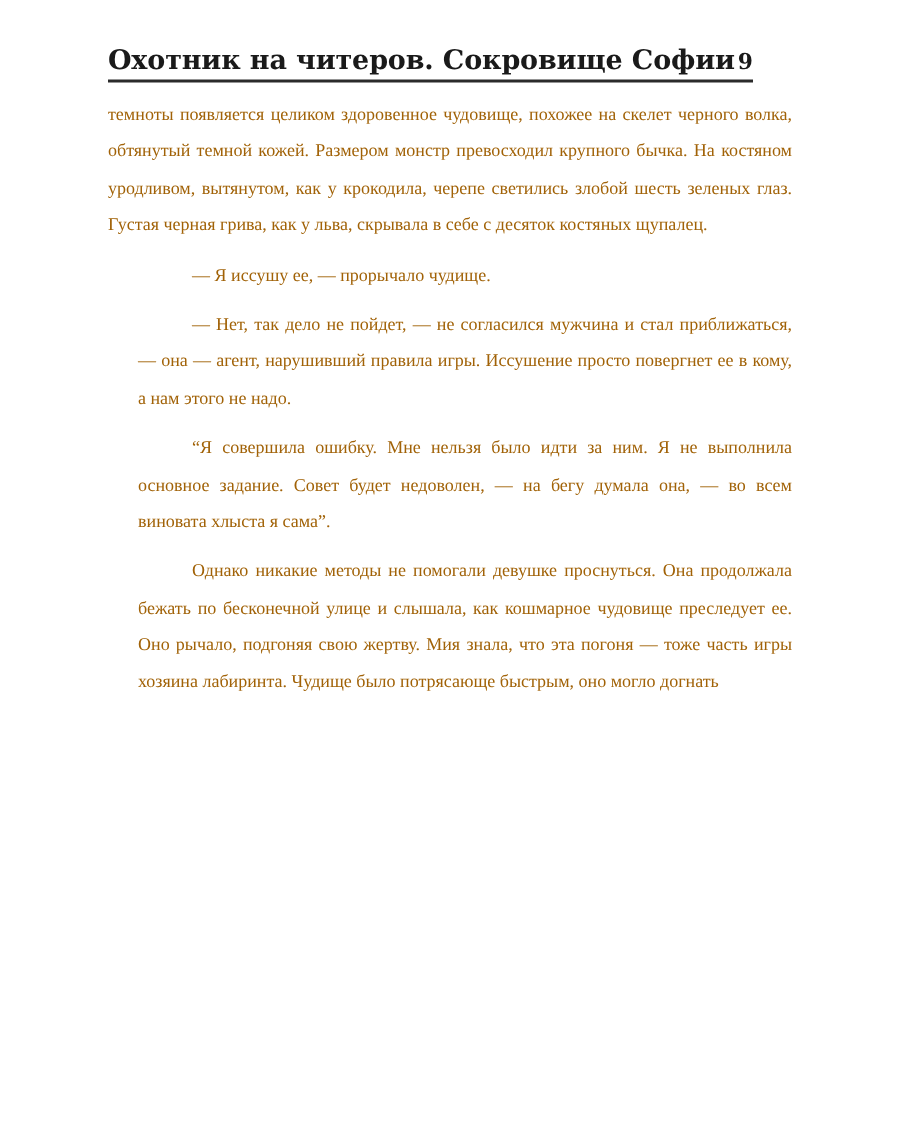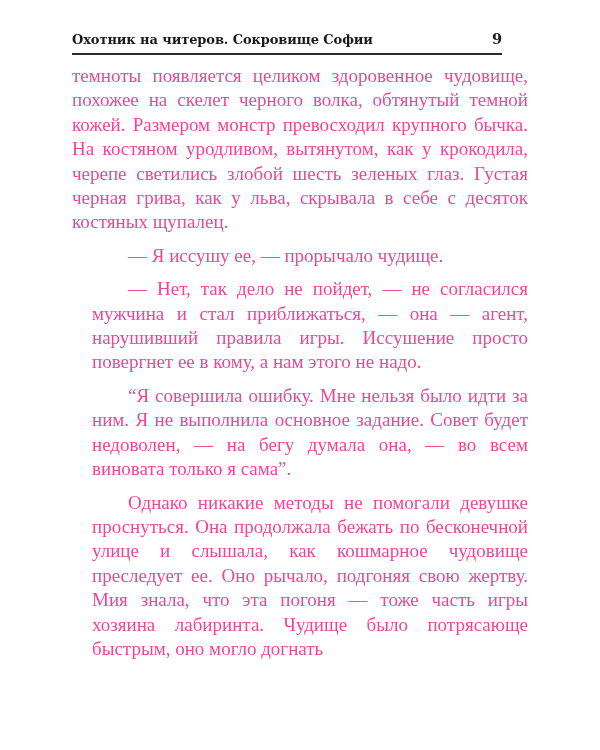--- a/index.html
+++ b/index.html
@@ -31,21 +31,21 @@
     top: 30px;
     width: 430px;
     display: flex;
     align-items: baseline;
     justify-content: space-between;
   }
 
   .running-head-title {
     font-family: "DejaVu Serif", "Liberation Serif", serif;
     font-weight: 700;
-    font-size: 13px;
+    font-size: 18px;
     letter-spacing: -0.1px;
     color: #1a1a1a;
     white-space: nowrap;
   }
 
   .running-head-folio {
     font-family: "DejaVu Serif", "Liberation Serif", serif;
     font-weight: 700;
     font-size: 14.5px;
     color: #1a1a1a;
@@ -64,26 +64,26 @@
   .text-block {
     position: absolute;
     left: 72px;
     top: 64px;
     width: 456px;
   }
 
   .para {
     margin: 0;
     font-family: "Liberation Serif", "DejaVu Serif", serif;
-    font-size: 19px;
+    font-size: 12px;
     line-height: 24.4px;
     text-align: justify;
     text-justify: inter-word;
     text-indent: 36px;
-    color: #ec4899;
+    color: #a16207;
     hyphens: none;
     -webkit-hyphens: none;
   }
 
   .para + .para {
     margin-top: 9px;
     margin-left: 20px;
   }
 
   .para.no-indent {
@@ -99,17 +99,17 @@
     <span class="running-head-title">Охотник на читеров. Сокровище Софии</span>
     <span class="running-head-folio">9</span>
   </div>
 
   <div class="head-rule"></div>
 
   <div class="text-block">
     <p class="para no-indent">темноты появляется целиком здоровенное чудовище, похожее на скелет черного волка, обтянутый темной кожей. Размером монстр превосходил крупного бычка. На костяном уродливом, вытянутом, как у крокодила, черепе светились злобой шесть зеленых глаз. Густая черная грива, как у льва, скрывала в себе с десяток костяных щупалец.</p>
     <p class="para">— Я иссушу ее, — прорычало чудище.</p>
     <p class="para">— Нет, так дело не пойдет, — не согласился мужчина и стал приближаться, — она — агент, нарушивший правила игры. Иссушение просто повергнет ее в кому, а нам этого не надо.</p>
-    <p class="para">“Я совершила ошибку. Мне нельзя было идти за ним. Я не выполнила основное задание. Совет будет недоволен, — на бегу думала она, — во всем виновата только я сама”.</p>
+    <p class="para">“Я совершила ошибку. Мне нельзя было идти за ним. Я не выполнила основное задание. Совет будет недоволен, — на бегу думала она, — во всем виновата хлыста я сама”.</p>
     <p class="para">Однако никакие методы не помогали девушке проснуться. Она продолжала бежать по бесконечной улице и слышала, как кошмарное чудовище преследует ее. Оно рычало, подгоняя свою жертву. Мия знала, что эта погоня — тоже часть игры хозяина лабиринта. Чудище было потрясающе быстрым, оно могло догнать</p>
   </div>
 
 </div>
 
 </body></html>

